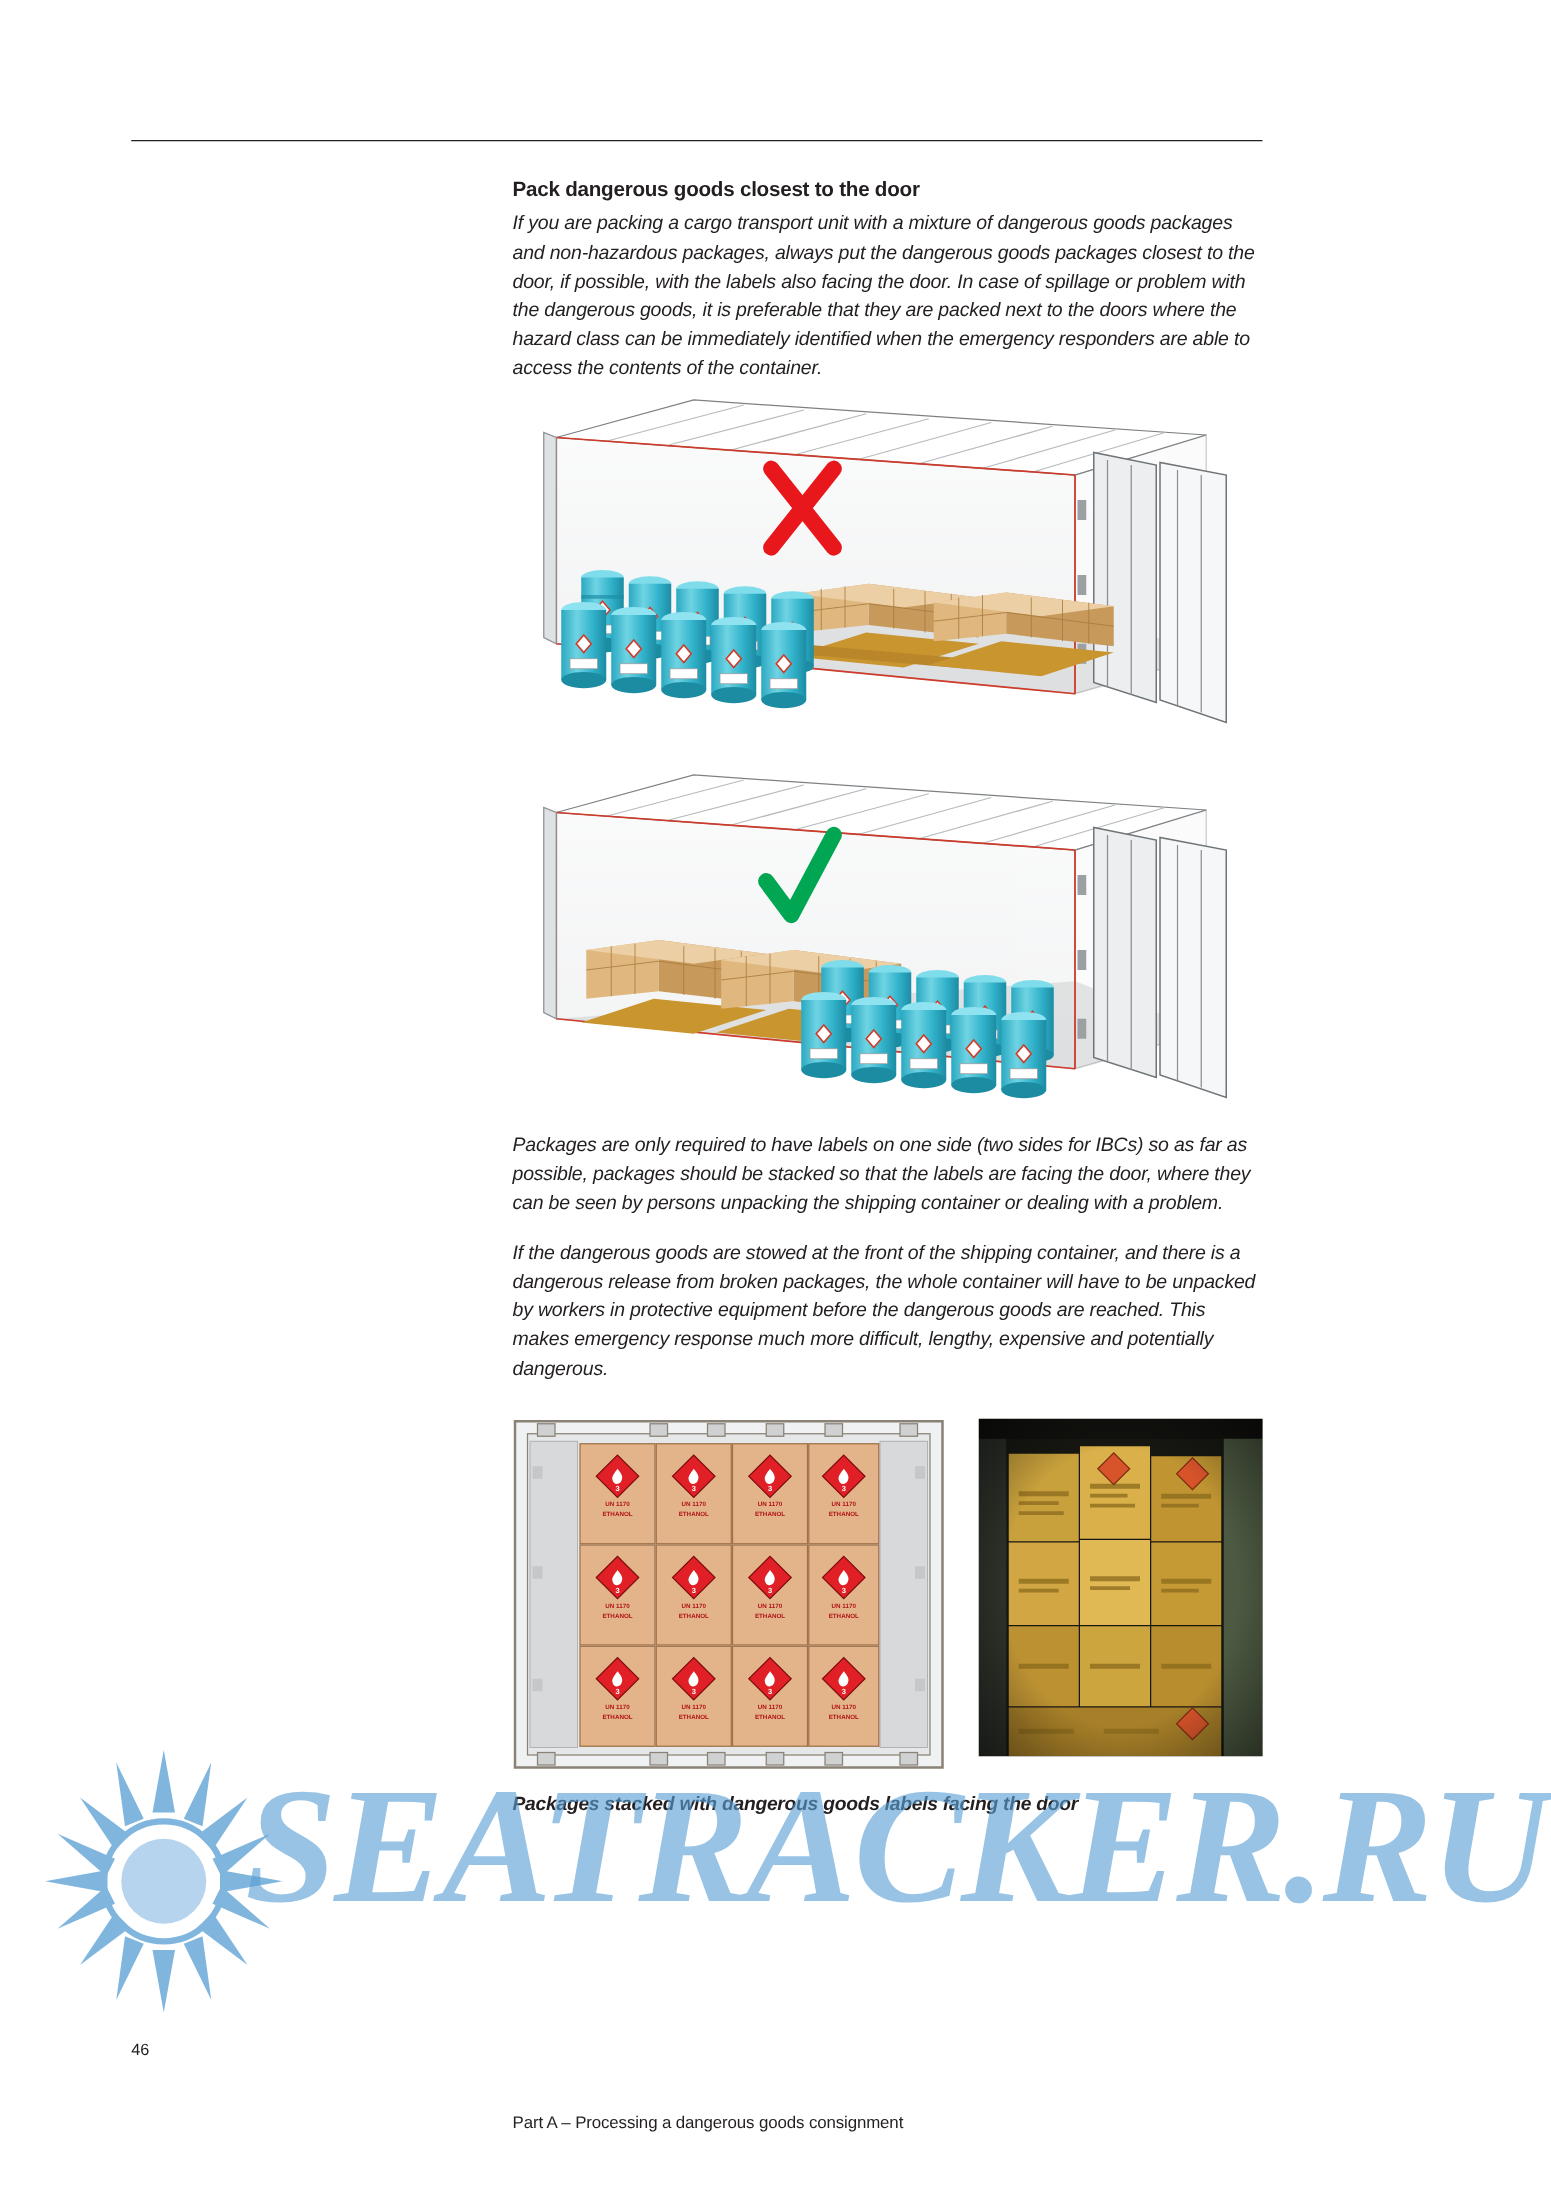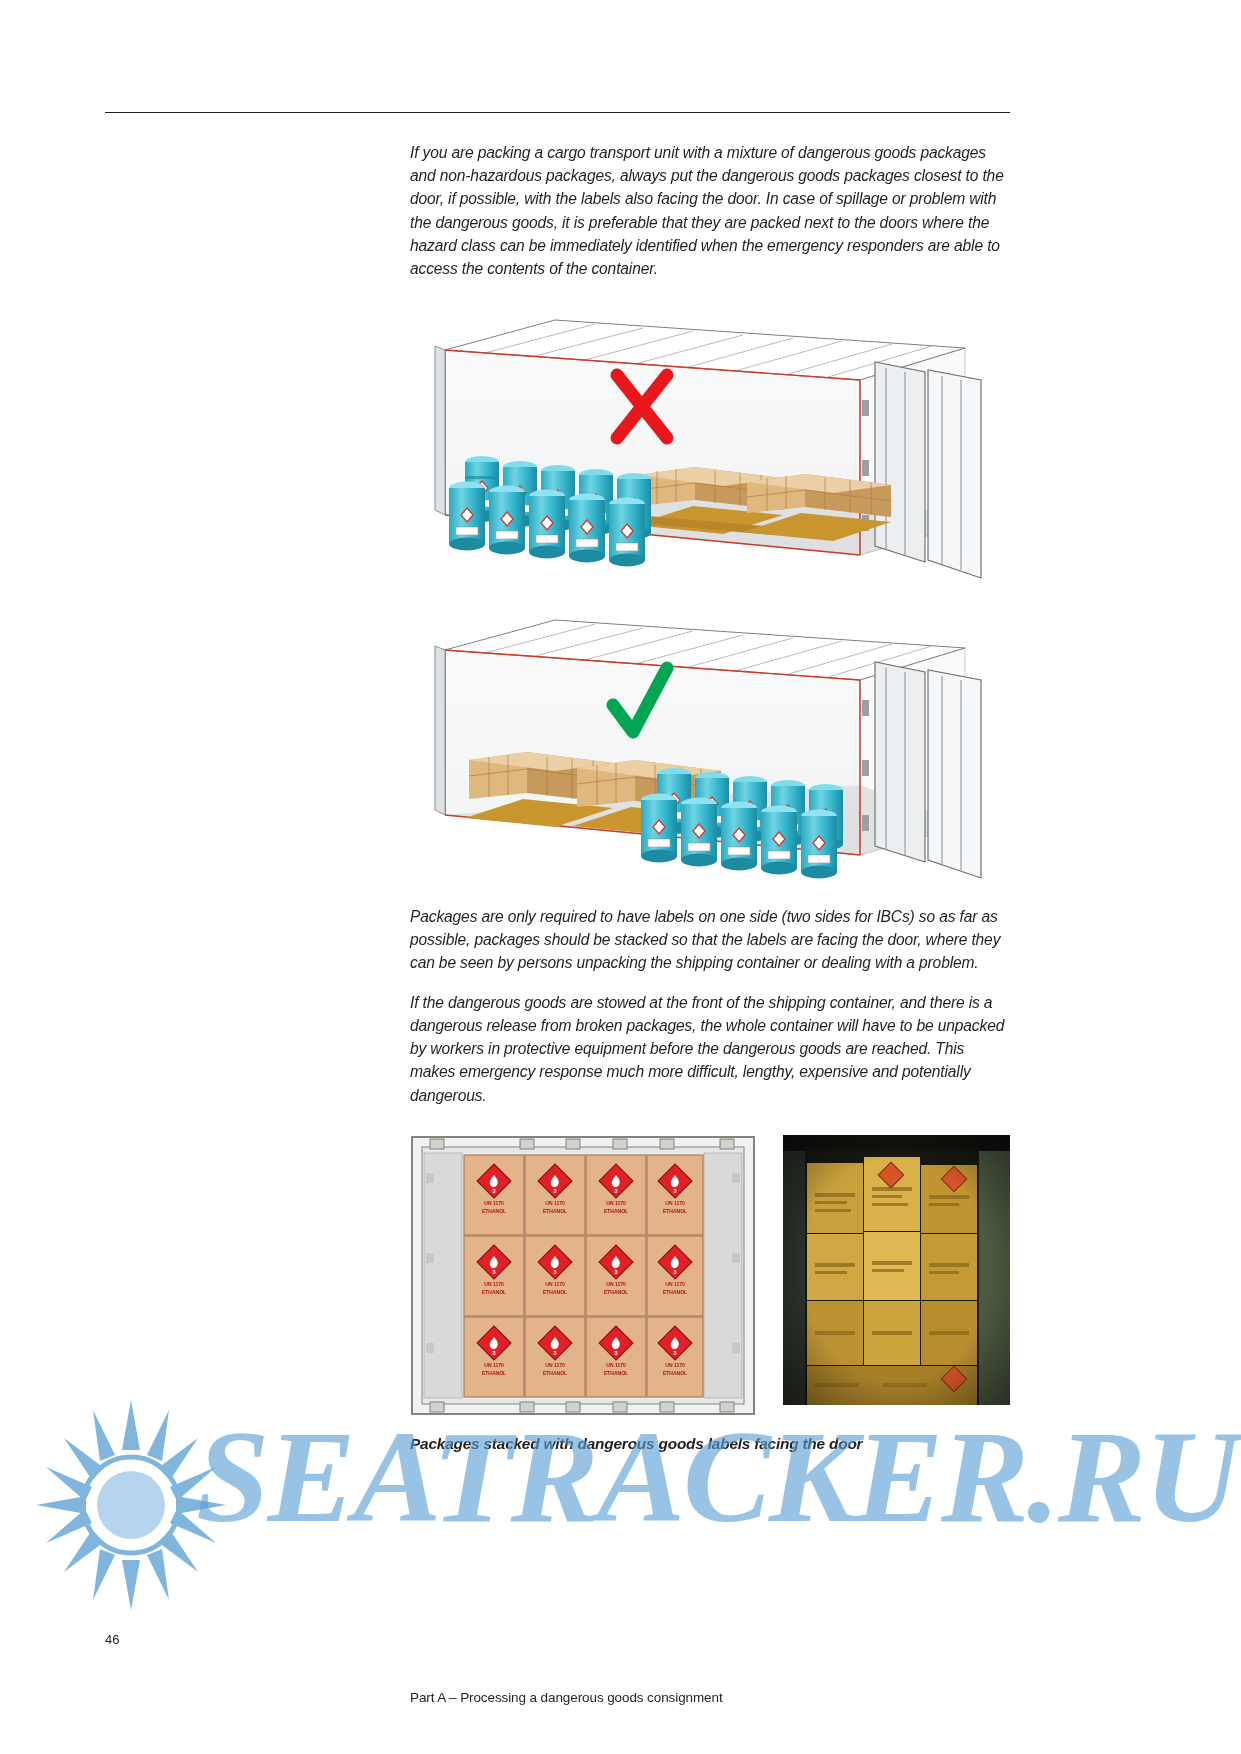--- a/index.html
+++ b/index.html
@@ -74,20 +74,21 @@
   .wm-sun{position:absolute;left:10px;top:18px;}
 </style>
 </head>
 <body>
 
 <div class="page">
 
   <div class="rule"></div>
 
   <div class="content">
+    <h1 class="sec-title">Pack dangerous goods closest to the door</h1>
     <p class="body">If you are packing a cargo transport unit with a mixture of dangerous goods packages and non-hazardous packages, always put the dangerous goods packages closest to the door, if possible, with the labels also facing the door. In case of spillage or problem with the dangerous goods, it is preferable that they are packed next to the doors where the hazard class can be immediately identified when the emergency responders are able to access the contents of the container.</p>
   </div>
 
   <div class="illus" style="left:405px;top:310px;width:610px;height:270px;">
     <svg class="cx-svg" width="610" height="270" viewBox="0 0 610 270">
       <defs>
         <linearGradient id="wallG" x1="0" y1="0" x2="0" y2="1">
           <stop offset="0" stop-color="#f4f5f6"></stop>
             <stop offset="1" stop-color="#e3e5e7"></stop>
         </linearGradient>

